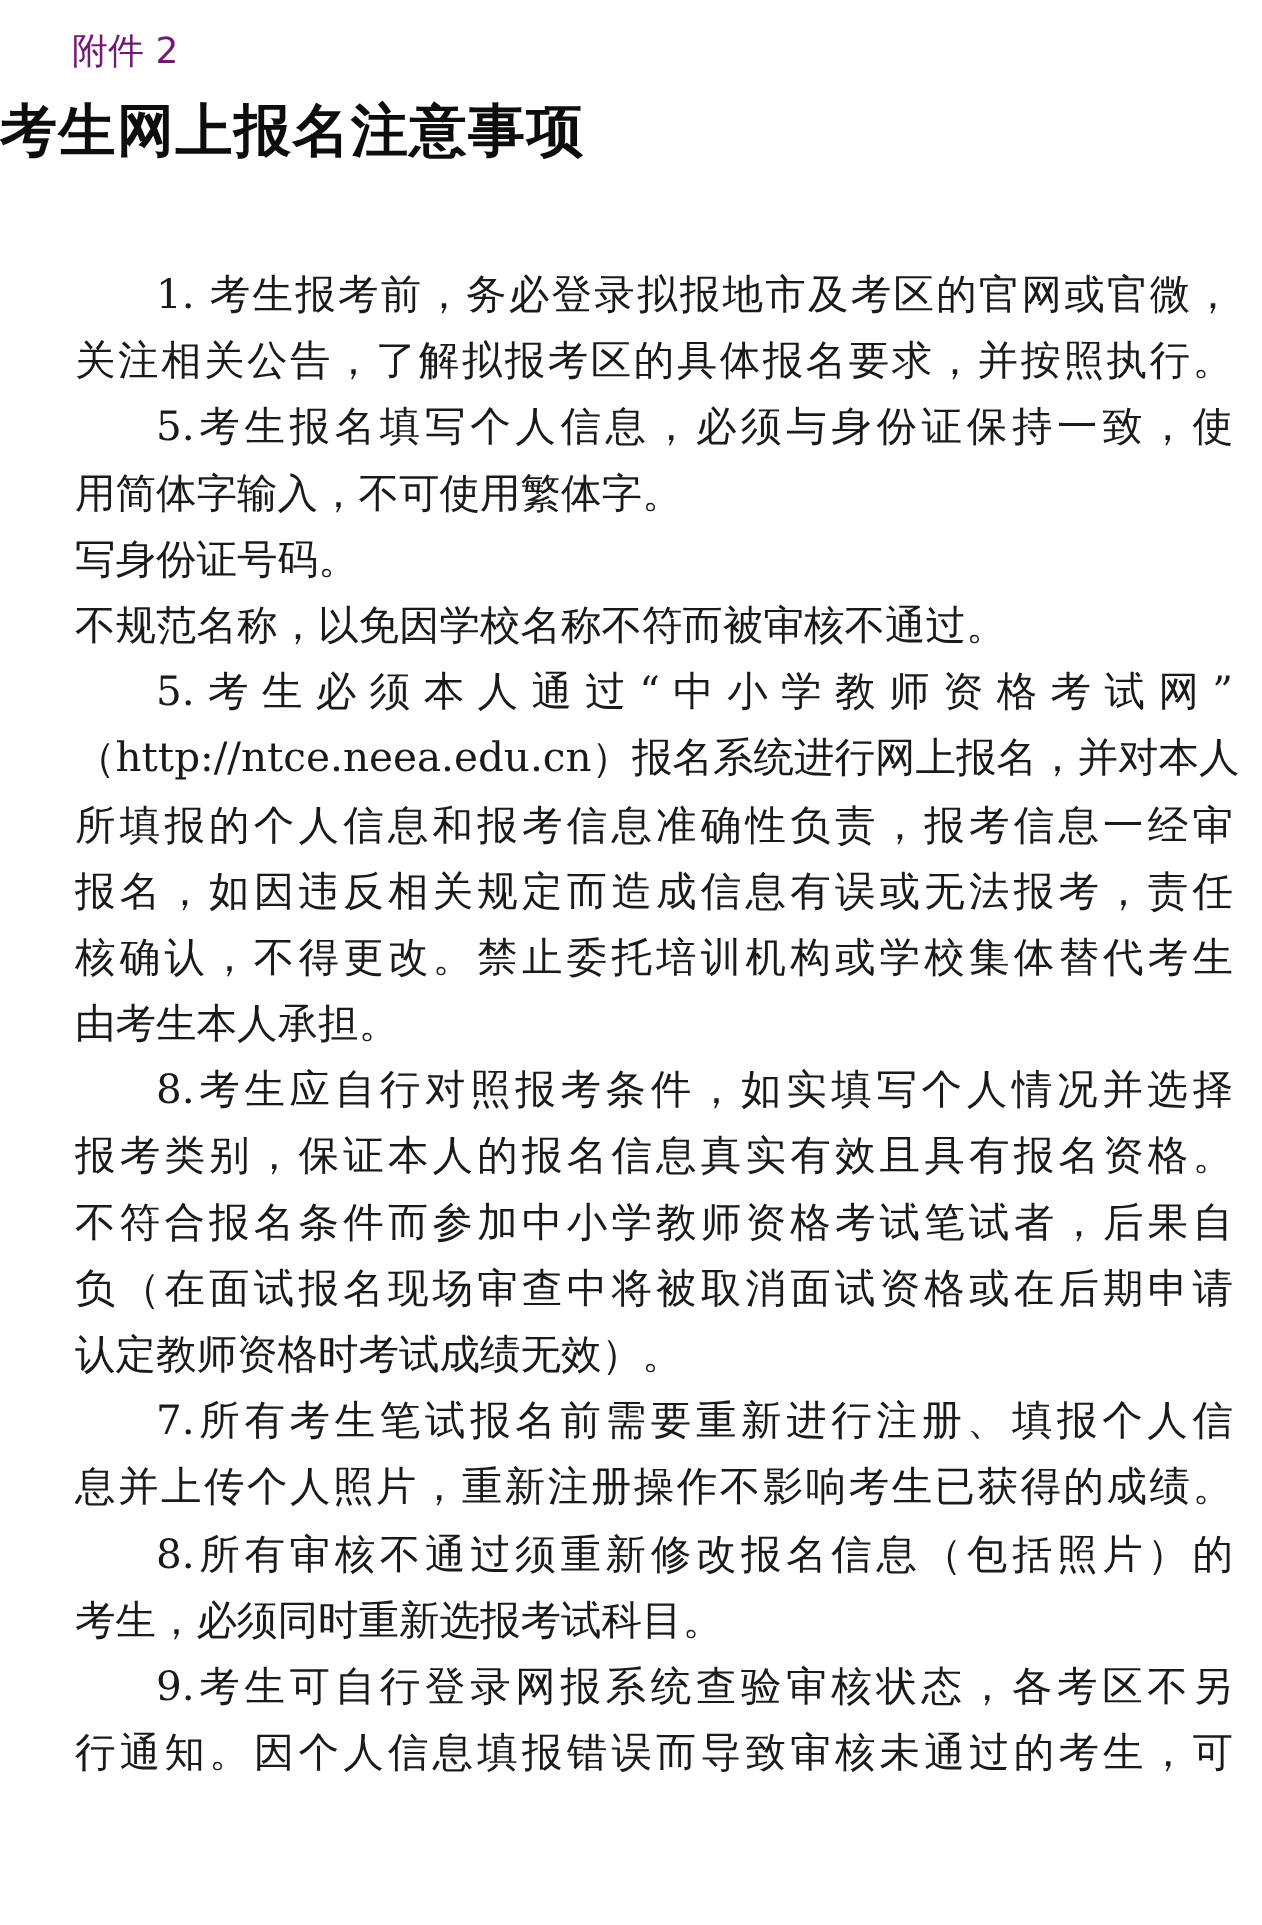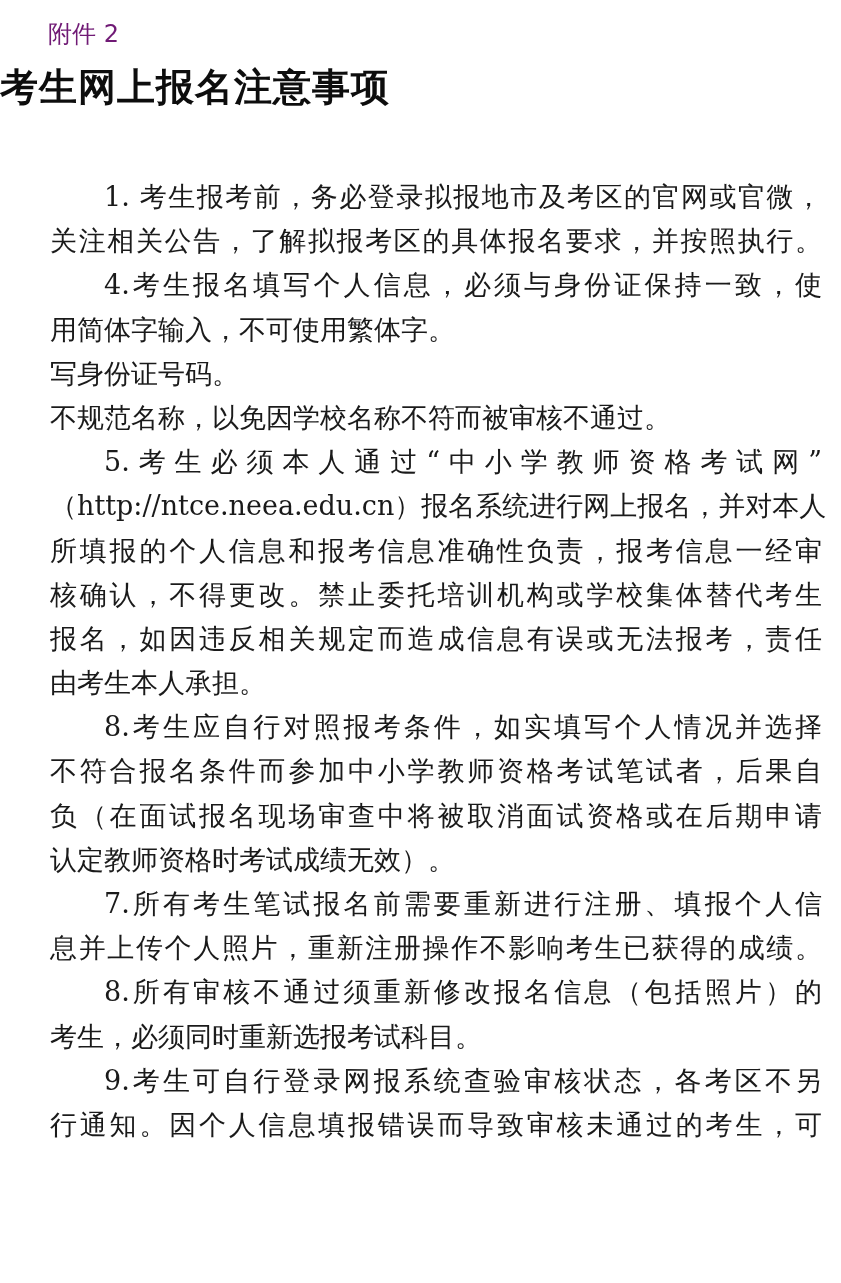--- a/index.html
+++ b/index.html
@@ -20,39 +20,40 @@
 
 <div class="attach">附件 2</div>
 <div class="title">考生网上报名注意事项</div>
 
 <div class="body">
   <div>
     <div class="line first">1. 考生报考前，务必登录拟报地市及考区的官网或官微，</div>
     <div class="line">关注相关公告，了解拟报考区的具体报名要求，并按照执行。</div>
   </div>
   <div>
-    <div class="line first">4.考生报名填写个人信息，必须与身份证保持一致，使</div>
+    <div class="line first">5.考生报名填写个人信息，必须与身份证保持一致，使</div>
     <div class="line last">用简体字输入，不可使用繁体字。</div>
   </div>
   <div>
     <div class="line last">写身份证号码。</div>
   </div>
   <div>
     <div class="line last">不规范名称，以免因学校名称不符而被审核不通过。</div>
   </div>
   <div>
     <div class="line first">5.考生必须本人通过“中小学教师资格考试网”</div>
     <div class="line">（http://ntce.neea.edu.cn）报名系统进行网上报名，并对本人</div>
     <div class="line">所填报的个人信息和报考信息准确性负责，报考信息一经审</div>
+    <div class="line">报名，如因违反相关规定而造成信息有误或无法报考，责任</div>
     <div class="line">核确认，不得更改。禁止委托培训机构或学校集体替代考生</div>
-    <div class="line">报名，如因违反相关规定而造成信息有误或无法报考，责任</div>
     <div class="line last">由考生本人承担。</div>
   </div>
   <div>
     <div class="line first">8.考生应自行对照报考条件，如实填写个人情况并选择</div>
+    <div class="line">报考类别，保证本人的报名信息真实有效且具有报名资格。</div>
     <div class="line">不符合报名条件而参加中小学教师资格考试笔试者，后果自</div>
     <div class="line">负（在面试报名现场审查中将被取消面试资格或在后期申请</div>
     <div class="line last">认定教师资格时考试成绩无效）。</div>
   </div>
   <div>
     <div class="line first">7.所有考生笔试报名前需要重新进行注册、填报个人信</div>
     <div class="line">息并上传个人照片，重新注册操作不影响考生已获得的成绩。</div>
   </div>
   <div>
     <div class="line first">8.所有审核不通过须重新修改报名信息（包括照片）的</div>

